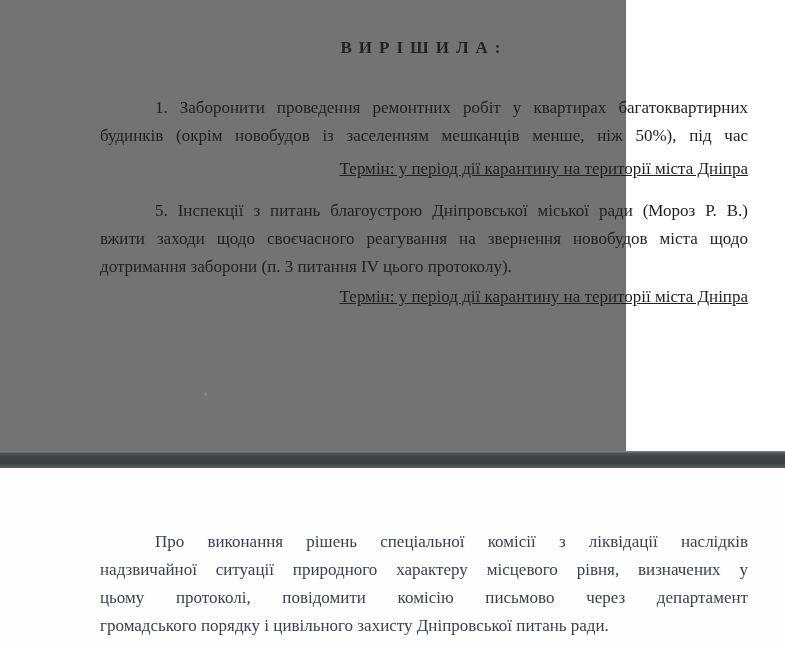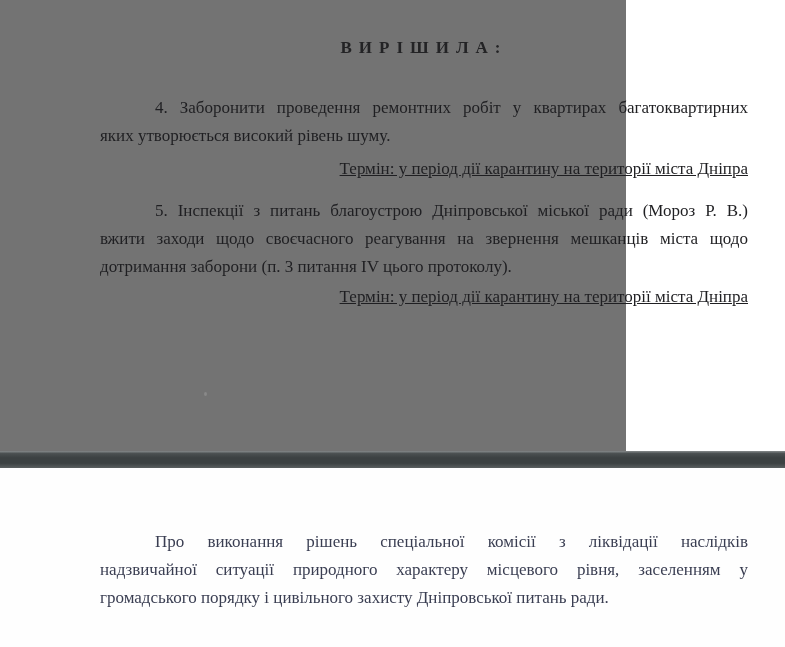--- a/index.html
+++ b/index.html
@@ -101,43 +101,44 @@
 <body>
 
 <div class="scan-page">
 
   <div class="fragment-top">
     <div class="text-col">
 
       <div class="doc-heading">ВИРІШИЛА:</div>
 
       <div class="para para-1">
-        <div class="line first">4. Заборонити проведення ремонтних робіт у квартирах багатоквартирних</div>
-        <div class="line last">яких утворюється високий рівень шуму.</div>
+        <div class="line first">1. Заборонити проведення ремонтних робіт у квартирах багатоквартирних</div>
+        <div class="line">будинків (окрім новобудов із заселенням мешканців менше, ніж 50%), під час</div>
       </div>
 
       <div class="term-line term-1">Термін: у період дії карантину на території міста Дніпра</div>
 
       <div class="para para-2">
         <div class="line first">5. Інспекції з питань благоустрою Дніпровської міської ради (Мороз Р. В.)</div>
-        <div class="line">вжити заходи щодо своєчасного реагування на звернення мешканців міста щодо</div>
+        <div class="line">вжити заходи щодо своєчасного реагування на звернення новобудов міста щодо</div>
         <div class="line last">дотримання заборони (п. 3 питання IV цього протоколу).</div>
       </div>
 
       <div class="term-line term-2">Термін: у період дії карантину на території міста Дніпра</div>
 
     </div>
 
     <div class="speck speck-1"></div>
   </div>
 
   <div class="page-break-band"></div>
 
   <div class="fragment-bottom">
 
     <div class="text-col bottom-para">
       <div class="line first">Про виконання рішень спеціальної комісії з ліквідації наслідків</div>
-      <div class="line">надзвичайної ситуації природного характеру місцевого рівня, заселенням у</div>
+      <div class="line">надзвичайної ситуації природного характеру місцевого рівня, визначених у</div>
+      <div class="line">цьому протоколі, повідомити комісію письмово через департамент</div>
       <div class="line last">громадського порядку і цивільного захисту Дніпровської питань ради.</div>
     </div>
   </div>
 
 </div>
 
 </body></html>

